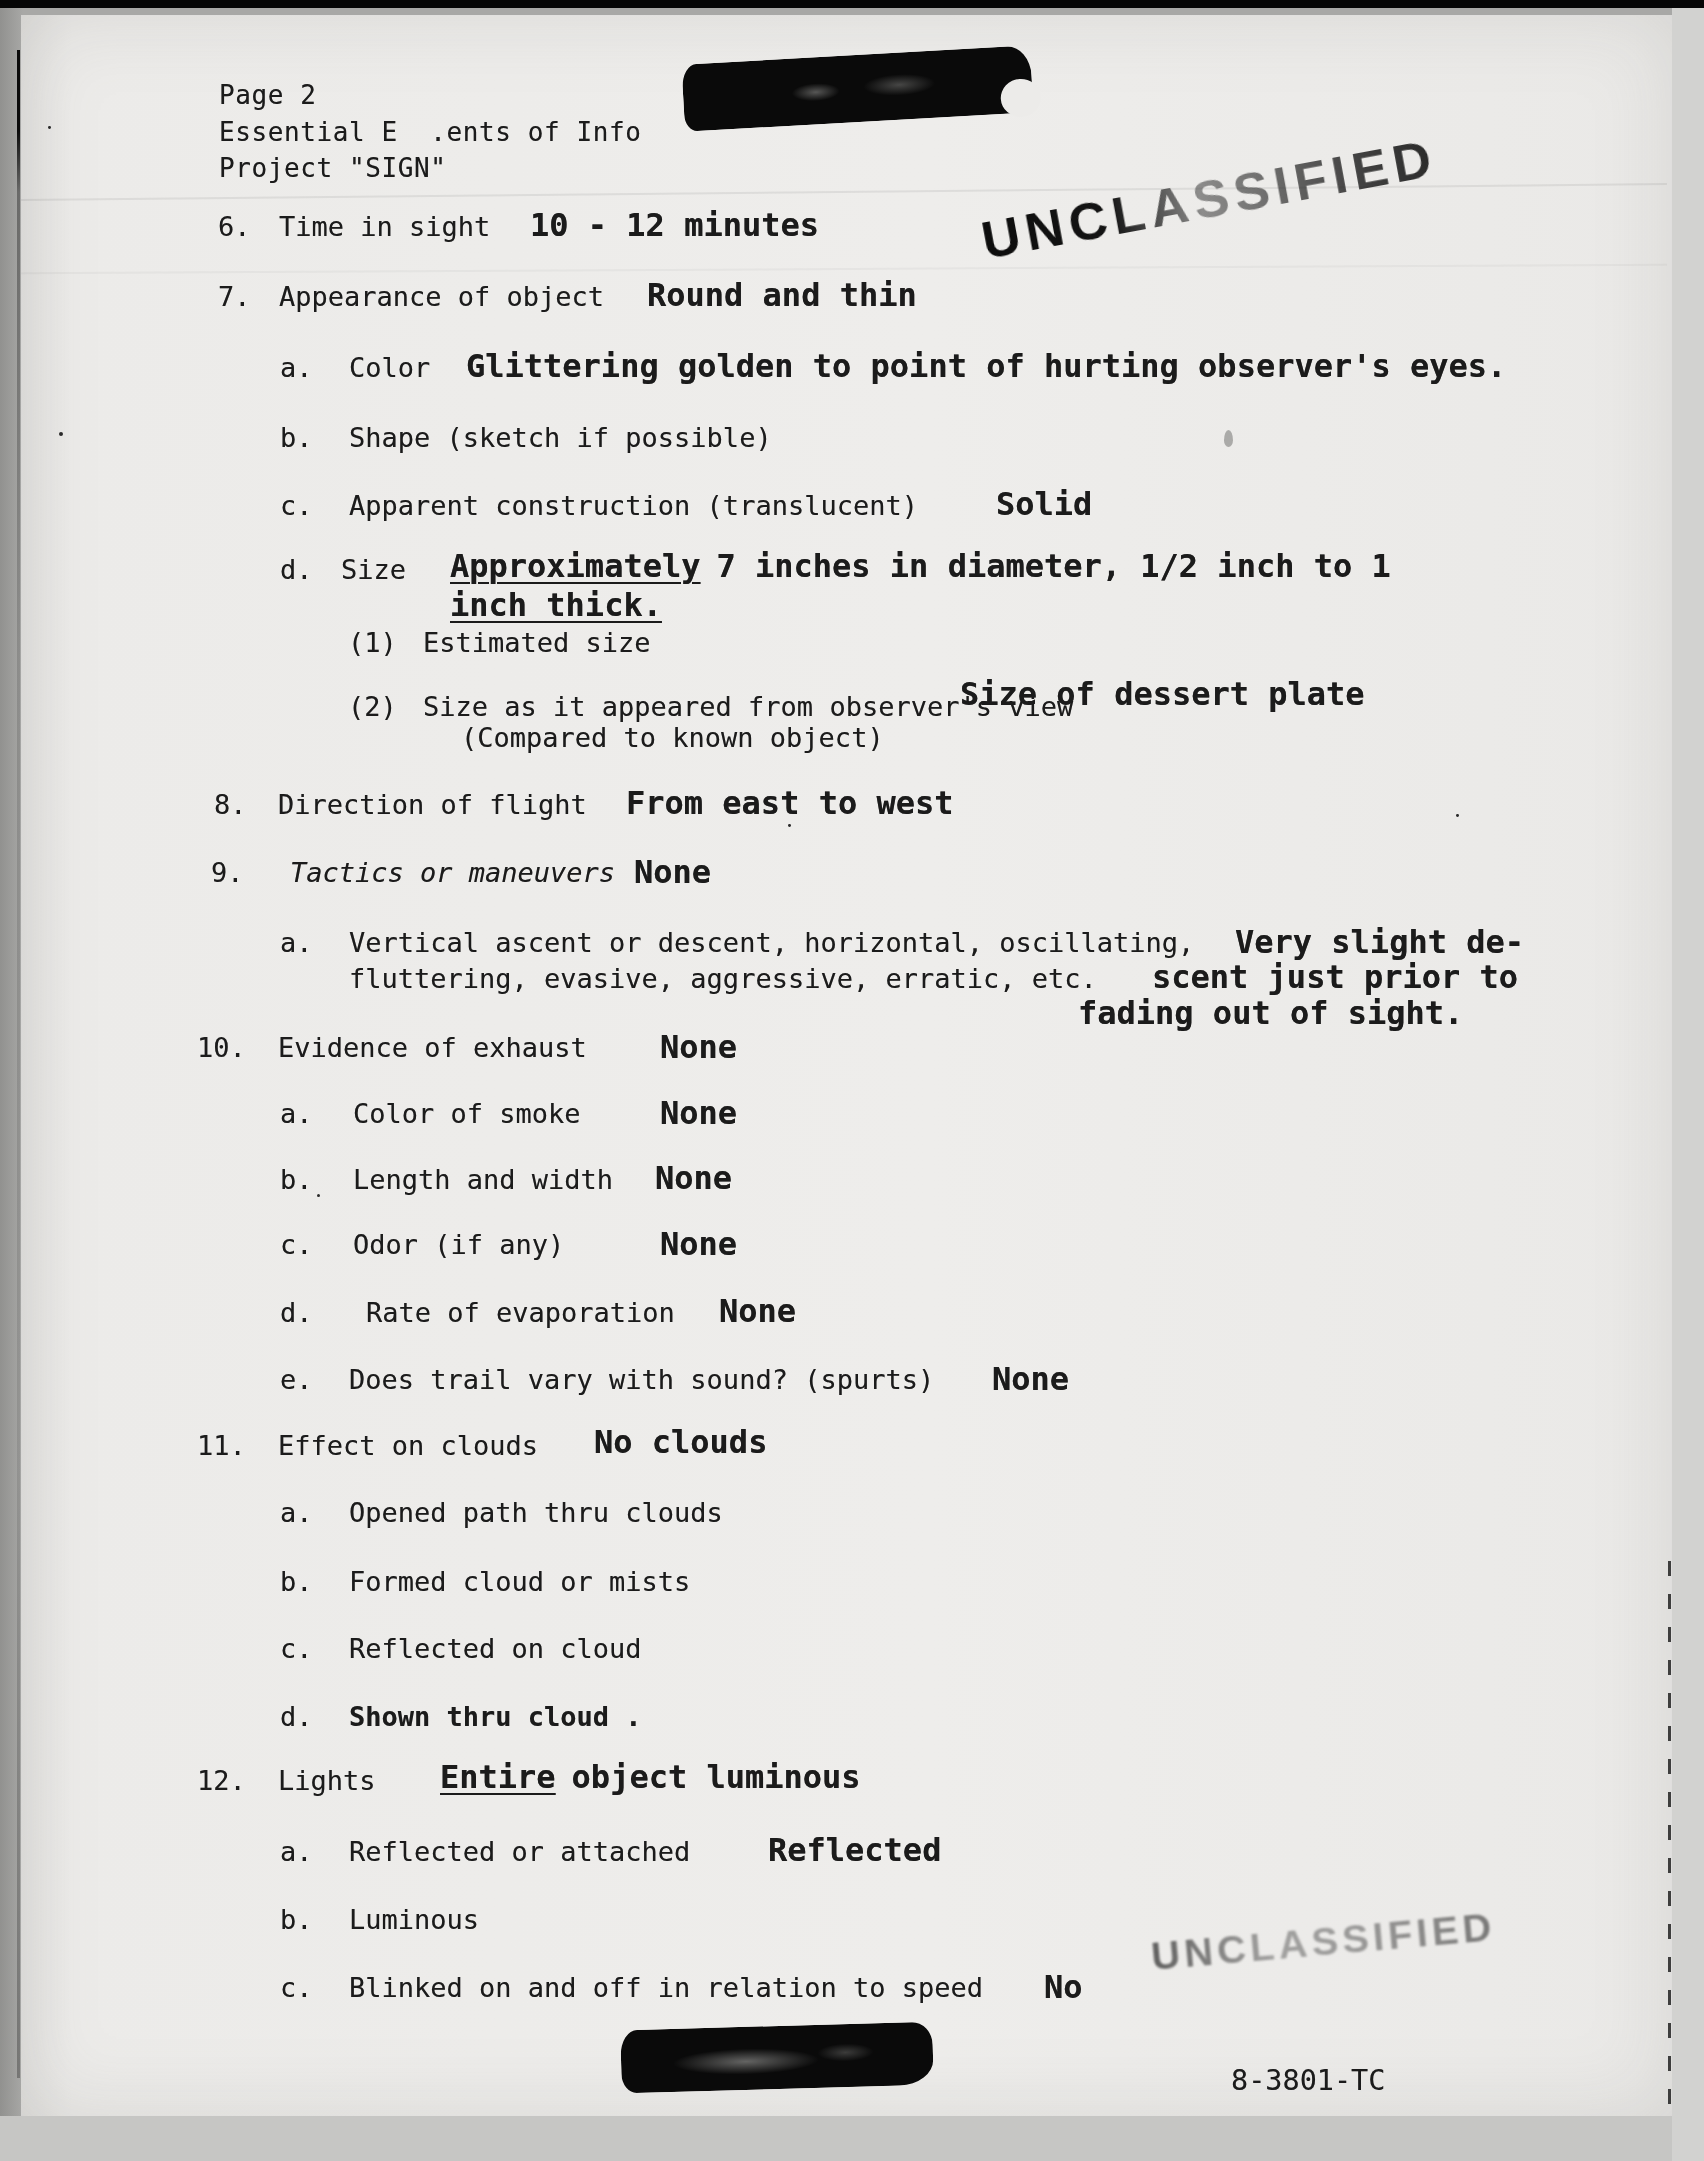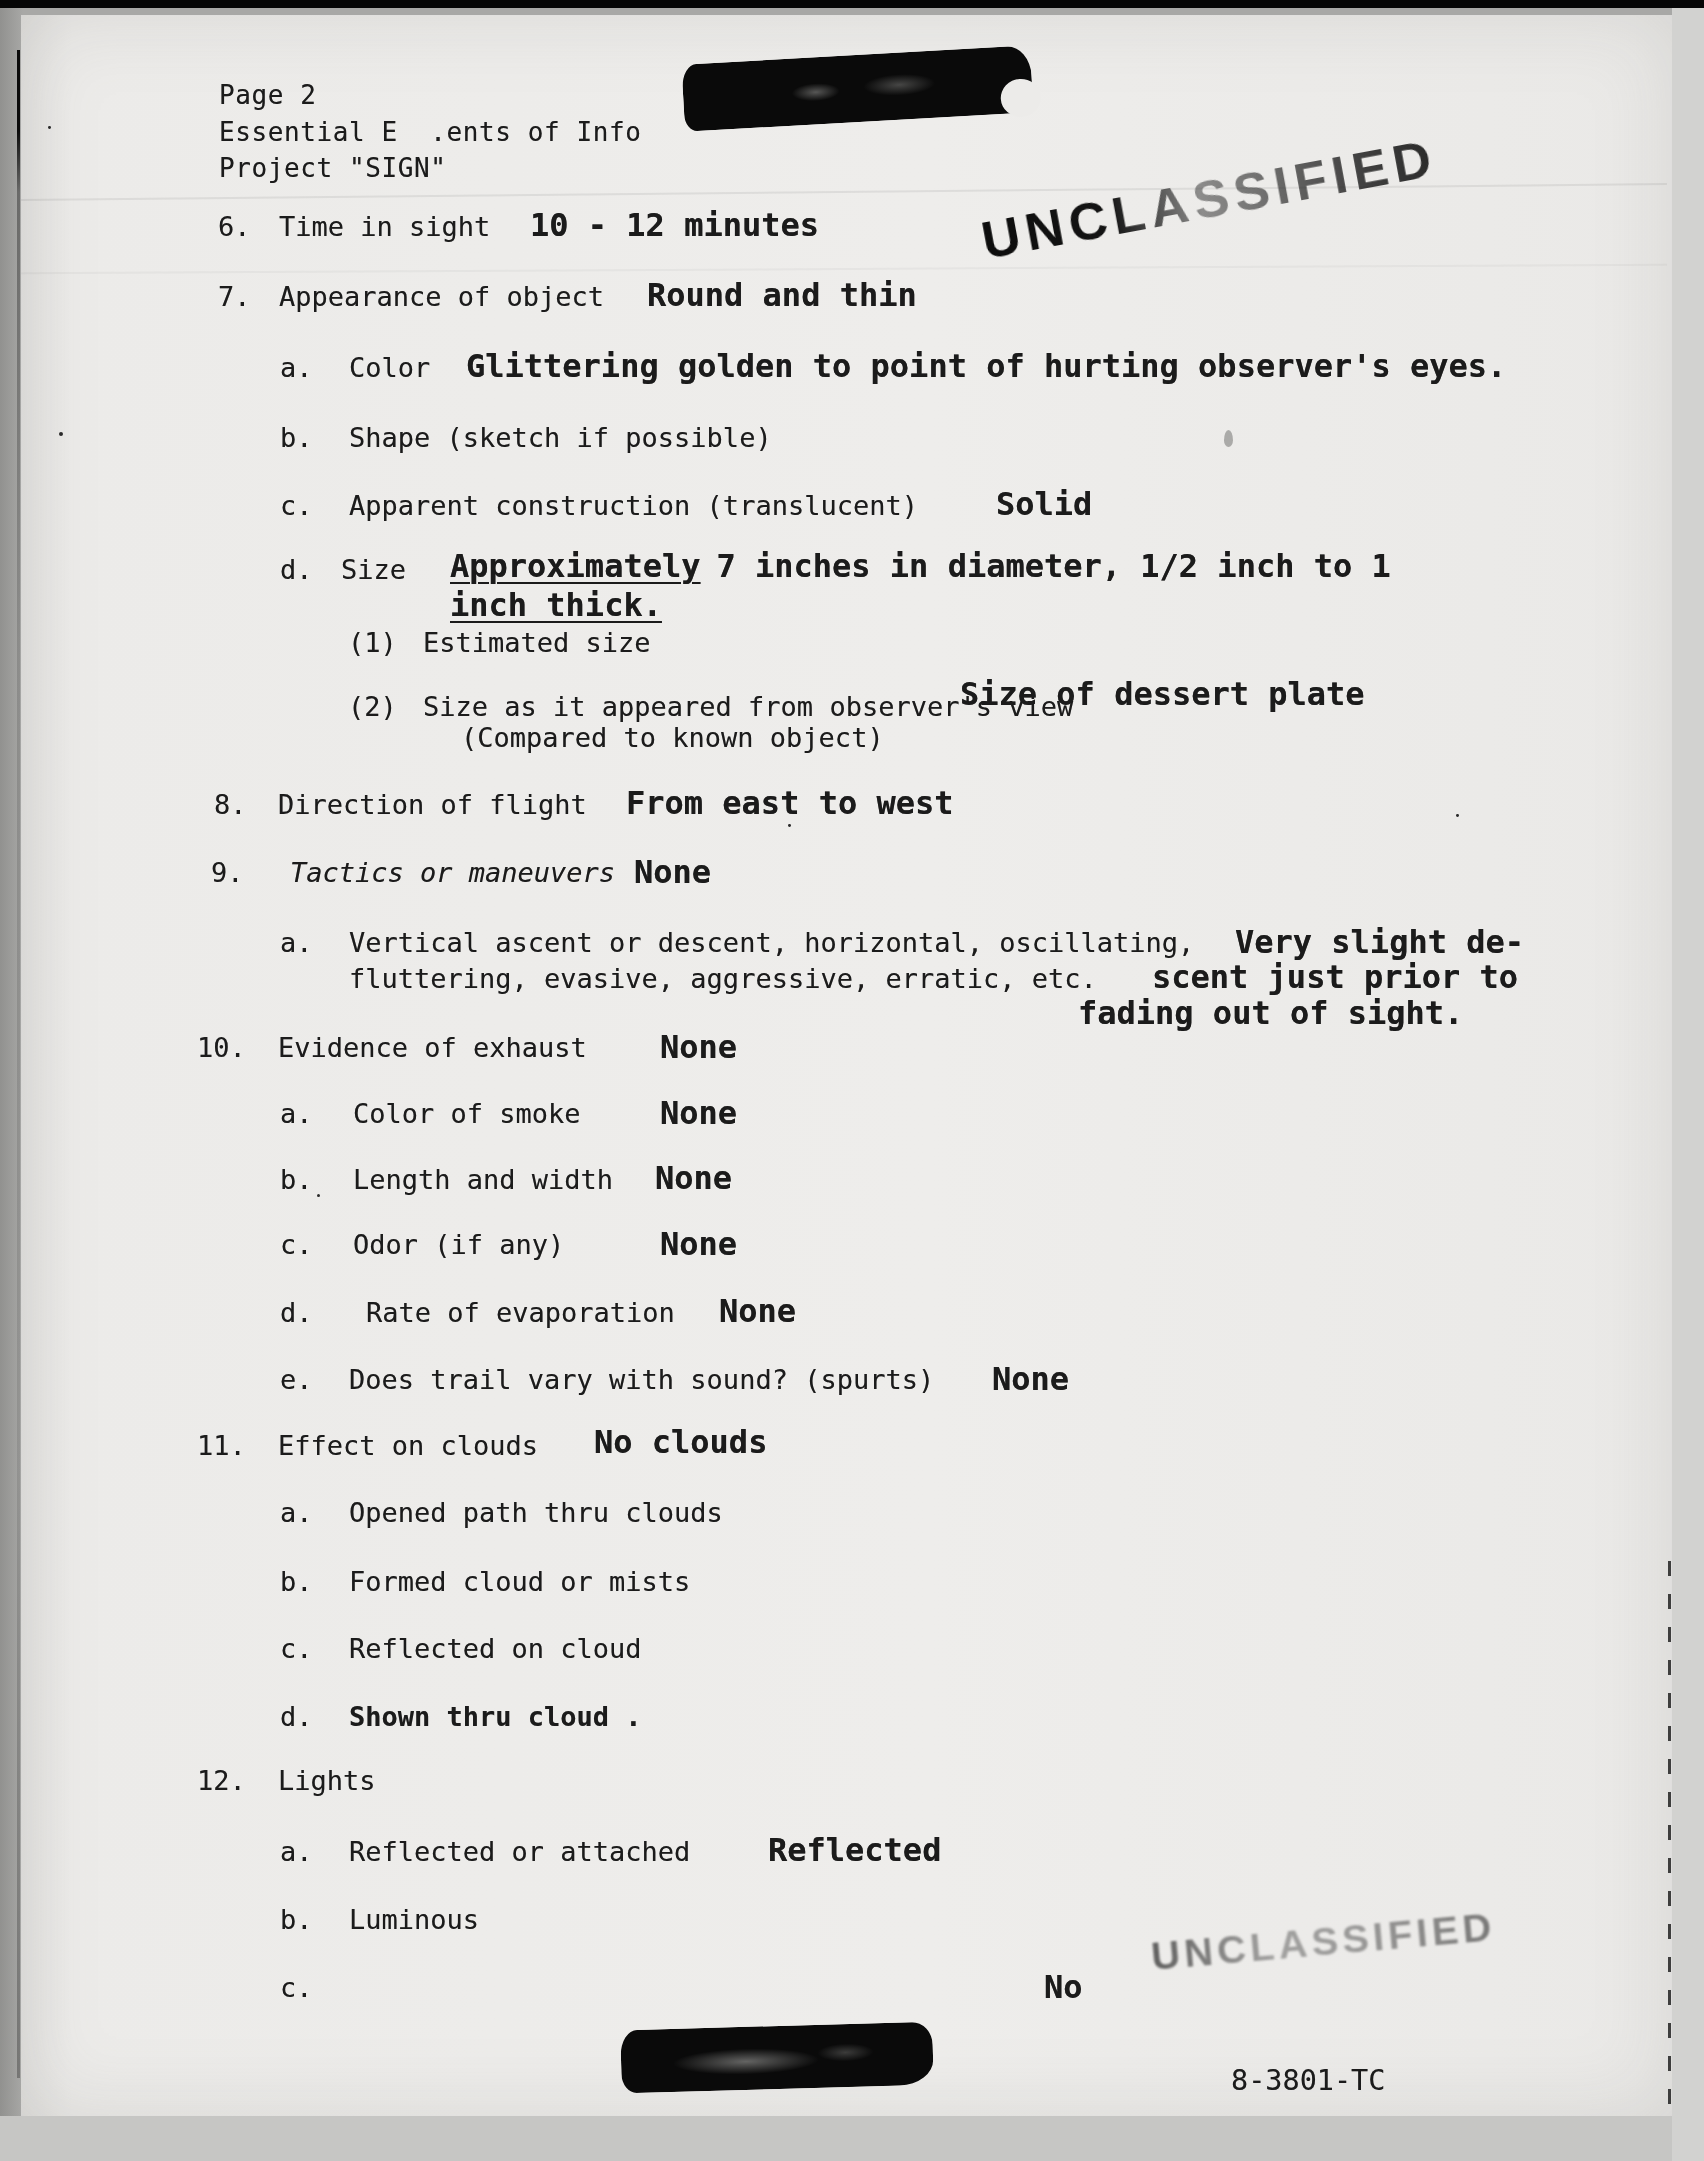--- a/index.html
+++ b/index.html
@@ -175,29 +175,31 @@
   <span class="t" style="left:349px;top:1566px;">Formed cloud or mists</span>
 
   <span class="t" style="left:280px;top:1633px;">c.</span>
   <span class="t" style="left:349px;top:1633px;">Reflected on cloud</span>
 
   <span class="t" style="left:280px;top:1701px;">d.</span>
   <span class="t" style="left:349px;top:1701px;font-weight:bold;">Shown thru cloud .</span>
 
   <span class="t" style="left:197px;top:1765px;">12.</span>
   <span class="t" style="left:278px;top:1765px;">Lights</span>
+  <span class="b" style="left:440px;top:1758px;"><span class="u gap">Entire</span><span>object luminous</span></span>
 
   <span class="t" style="left:280px;top:1836px;">a.</span>
   <span class="t" style="left:349px;top:1836px;">Reflected or attached</span>
   <span class="b" style="left:768px;top:1831px;">Reflected</span>
 
   <span class="t" style="left:280px;top:1904px;">b.</span>
   <span class="t" style="left:349px;top:1904px;">Luminous</span>
 
   <span class="t" style="left:280px;top:1972px;">c.</span>
+  <span class="t" style="left:349px;top:1972px;">Blinked on and off in relation to speed</span>
   <span class="b" style="left:1044px;top:1968px;">No</span>
 
   <span class="t" style="left:1231px;top:2064px;font-size:28.5px;">8-3801-TC</span>
 
   <div class="speck" style="left:59px;top:432px;width:4px;height:4px;"></div>
   <div class="speck" style="left:48px;top:126px;width:2.8px;height:2.8px;"></div>
   <div class="speck" style="left:317px;top:1194px;width:3.4px;height:3.4px;"></div>
   <div class="speck" style="left:788px;top:824px;width:2.8px;height:2.8px;"></div>
   <div class="speck" style="left:1456px;top:814px;width:2.8px;height:2.8px;"></div>
   <div class="speck" style="left:1224px;top:430px;width:9px;height:17px;border-radius:50% 50% 50% 50%/60% 60% 40% 40%;background:rgba(90,90,88,.45);"></div>

